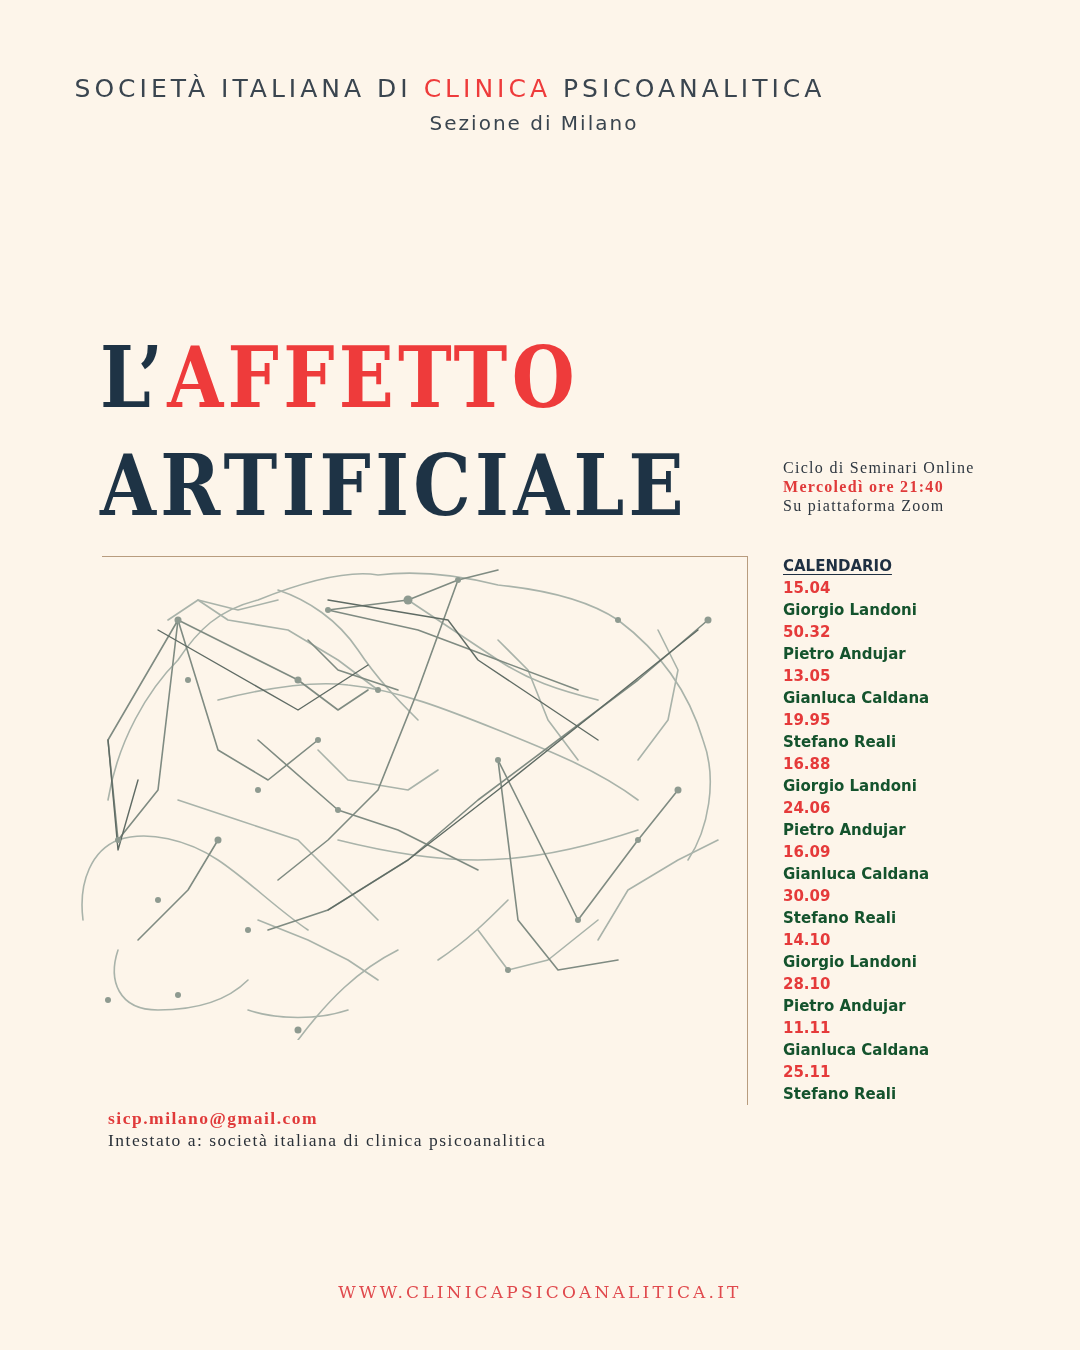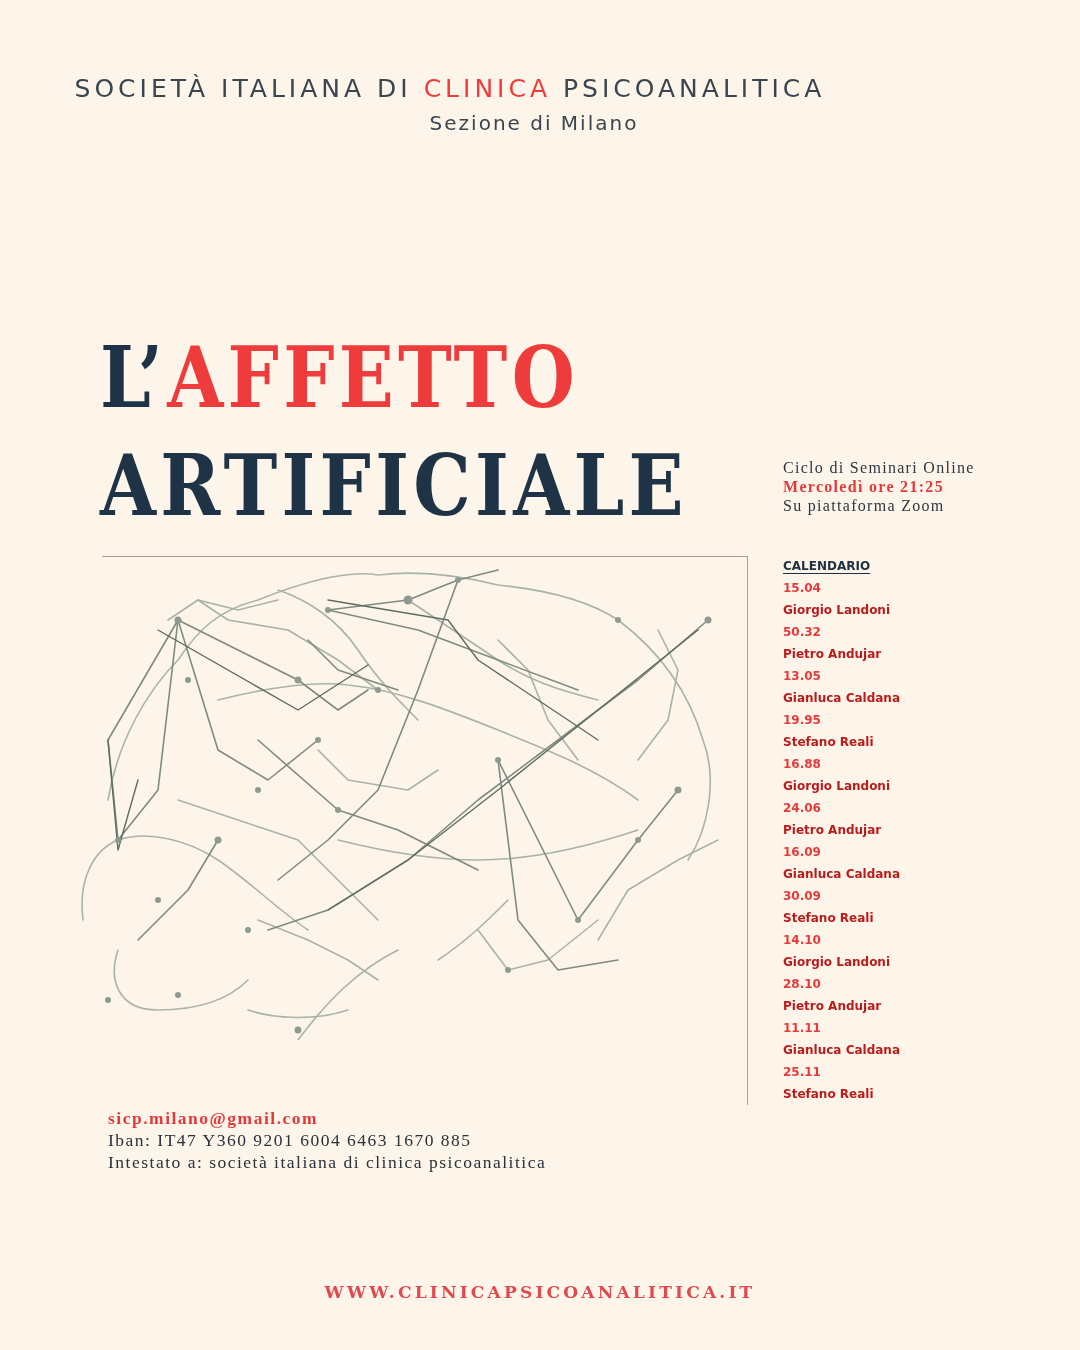--- a/index.html
+++ b/index.html
@@ -35,48 +35,48 @@
     left: 783px; top: 458px;
     font-family: "Liberation Serif", serif;
     font-size: 16px; line-height: 19px; letter-spacing: 1.3px; color: #2e3740;
   }
   #info-block .when { color: #e03a3a; font-weight: bold; }
   #frame-top { left: 102px; top: 556px; width: 646px; height: 0; border-top: 1.5px solid #b89c7e; }
   #frame-right { left: 747px; top: 556px; width: 0; height: 549px; border-left: 1.5px solid #b89c7e; }
   #illustration { left: 78px; top: 540px; width: 660px; height: 500px; }
   #calendar {
     left: 783px; top: 555px;
-    font-family: "DejaVu Sans", sans-serif; font-size: 12px; line-height: 22px; font-weight: bold;
+    font-family: "DejaVu Sans", sans-serif; font-size: 15px; line-height: 22px; font-weight: bold;
   }
   #calendar-title { color: #1f3042; text-decoration: underline; text-underline-offset: 3px; }
   .cal-date { color: #e53a3a; }
-  .cal-name { color: #b91c1c; }
+  .cal-name { color: #14532d; }
   #reg-block {
     left: 108px; top: 1107px;
     font-family: "Liberation Serif", serif; font-size: 17.5px; line-height: 22px;
     letter-spacing: 1.5px; color: #2a3139;
   }
   #reg-block .email { color: #e03a3a; font-weight: bold; }
   #website {
     left: 0; width: 1080px; top: 1282px; text-align: center;
-    font-family: "DejaVu Serif", serif; font-size: 17px; letter-spacing: 3.2px; color: #e0494d; font-weight: bold;
+    font-family: "DejaVu Serif", serif; font-size: 17px; letter-spacing: 3.2px; color: #e0494d;
   }
 </style>
 </head>
 <body>
 
 <div class="abs" id="org-name"><span>SOCIETÀ ITALIANA DI </span><span class="red">CLINICA</span><span> PSICOANALITICA</span></div>
 <div class="abs" id="org-section">Sezione di Milano</div>
 
 <div class="abs title-line" id="title-1"><span>L’</span><span class="red">AFFETTO</span></div>
 <div class="abs title-line" id="title-2">ARTIFICIALE</div>
 
 <div class="abs" id="info-block">
   <div>Ciclo di Seminari Online</div>
-  <div class="when">Mercoledì ore 21:25</div>
+  <div class="when">Mercoledì ore 21:40</div>
   <div>Su piattaforma Zoom</div>
 </div>
 
 <div class="abs" id="frame-top"></div>
 <div class="abs" id="frame-right"></div>
 
 <svg class="abs" id="illustration" viewBox="0 0 660 500" fill="none" stroke-linecap="round" stroke-linejoin="round">
   <g stroke="#a9b3aa" stroke-width="1.6">
     <path d="M30 260 C40 200 70 150 100 120 C120 90 140 70 180 60 C230 40 270 30 300 35 C340 30 380 35 420 45 C470 50 510 60 540 80 C580 110 610 150 625 200 C640 240 630 290 610 320"></path>
     <path d="M5 380 C0 340 15 310 40 300 C70 290 110 300 140 320 C170 340 200 370 230 390"></path>
@@ -169,17 +169,16 @@
   <div class="cal-date">28.10</div>
   <div class="cal-name">Pietro Andujar</div>
   <div class="cal-date">11.11</div>
   <div class="cal-name">Gianluca Caldana</div>
   <div class="cal-date">25.11</div>
   <div class="cal-name">Stefano Reali</div>
 </div>
 
 <div class="abs" id="reg-block">
   <div class="email">sicp.milano@gmail.com</div>
-  <div>Iban: IT47 Y360 9201 6004 6463 1670 885</div>
   <div>Intestato a: società italiana di clinica psicoanalitica</div>
 </div>
 
 <div class="abs" id="website">WWW.CLINICAPSICOANALITICA.IT</div>
 
 </body></html>

